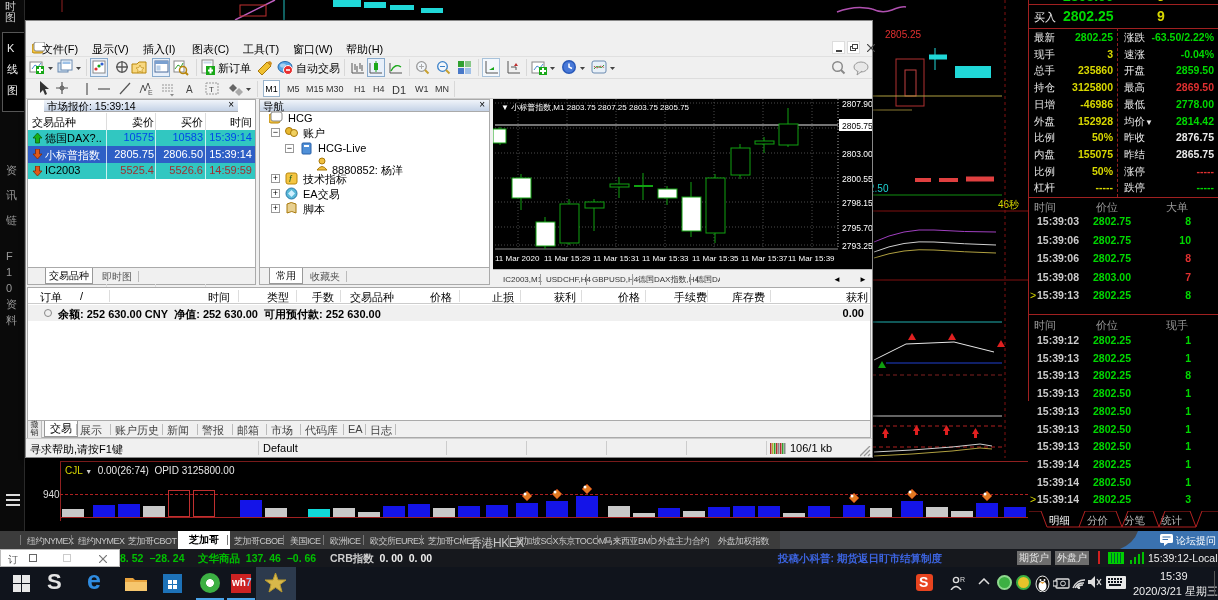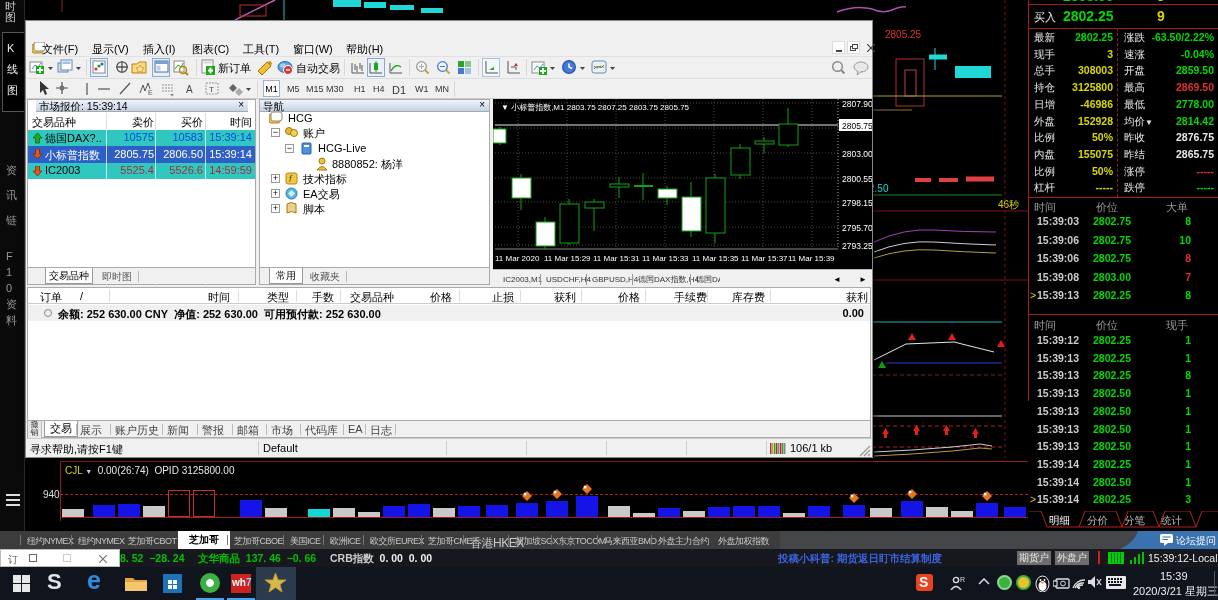--- a/index.html
+++ b/index.html
@@ -96,21 +96,21 @@
   <div class="abs" id="qtable" style="left:0;top:28px;width:190px;height:169px">
         <div class="abs txt" style="left:5px;top:3px;color:#e8e8e8">最新</div>
         <div class="abs txt" style="right:106px;top:3px;color:#00d800;font-weight:bold">2802.25</div>
         <div class="abs txt" style="left:95px;top:3px;color:#e8e8e8">涨跌</div>
         <div class="abs txt" style="right:5px;top:3px;color:#00d800;font-weight:bold">-63.50/2.22%</div>
         <div class="abs txt" style="left:5px;top:19.7px;color:#e8e8e8">现手</div>
         <div class="abs txt" style="right:106px;top:19.7px;color:#d8d800;font-weight:bold">3</div>
         <div class="abs txt" style="left:95px;top:19.7px;color:#e8e8e8">速涨</div>
         <div class="abs txt" style="right:5px;top:19.7px;color:#00d800;font-weight:bold">-0.04%</div>
         <div class="abs txt" style="left:5px;top:36.4px;color:#e8e8e8">总手</div>
-        <div class="abs txt" style="right:106px;top:36.4px;color:#d8d800;font-weight:bold">308003</div>
+        <div class="abs txt" style="right:106px;top:36.4px;color:#d8d800;font-weight:bold">235860</div>
         <div class="abs txt" style="left:95px;top:36.4px;color:#e8e8e8">开盘</div>
         <div class="abs txt" style="right:5px;top:36.4px;color:#00d800;font-weight:bold">2859.50</div>
         <div class="abs txt" style="left:5px;top:53.099999999999994px;color:#e8e8e8">持仓</div>
         <div class="abs txt" style="right:106px;top:53.099999999999994px;color:#d8d800;font-weight:bold">3125800</div>
         <div class="abs txt" style="left:95px;top:53.099999999999994px;color:#e8e8e8">最高</div>
         <div class="abs txt" style="right:5px;top:53.099999999999994px;color:#e03030;font-weight:bold">2869.50</div>
         <div class="abs txt" style="left:5px;top:69.8px;color:#e8e8e8">日增</div>
         <div class="abs txt" style="right:106px;top:69.8px;color:#d8d800;font-weight:bold">-46986</div>
         <div class="abs txt" style="left:95px;top:69.8px;color:#e8e8e8">最低</div>
         <div class="abs txt" style="right:5px;top:69.8px;color:#00d800;font-weight:bold">2778.00</div>
@@ -650,21 +650,21 @@
     <div class="abs txt" style="left:300px;top:5px;font-size:9px;color:#333">M30</div>
     <div class="abs txt" style="left:328px;top:5px;font-size:9px;color:#333">H1</div>
     <div class="abs txt" style="left:347px;top:5px;font-size:9px;color:#333">H4</div>
     <div class="abs txt" style="left:366px;top:5px;font-size:11px;color:#333">D1</div>
     <div class="abs txt" style="left:389px;top:5px;font-size:9px;color:#333">W1</div>
     <div class="abs txt" style="left:409px;top:5px;font-size:9px;color:#333">MN</div>
     <div class="abs" style="left:428px;top:2px;width:1px;height:16px;background:#d8d8d8"></div>
   </div>
 
   <div class="abs" id="mw" style="left:1px;top:78px;width:229px;height:186px;background:#fff;border:1px solid #aaa">
-    <div class="abs" style="left:8px;top:0;width:212px;height:12px;background:linear-gradient(180deg,#f0f4fa,#c4d2e6);border-bottom:1px solid #aaa">
+    <div class="abs" style="left:16px;top:0;width:194px;height:12px;background:linear-gradient(180deg,#f0f4fa,#c4d2e6);border-bottom:1px solid #aaa">
       <span class="abs txt" style="left:3px;top:0px;font-size:10.5px;color:#000">市场报价: 15:39:14</span>
       <span class="abs txt" style="right:4px;top:-1px;font-size:10px;color:#000">×</span>
     </div>
     <div class="abs" style="left:0;top:13px;width:227px;height:16px;font-size:11px;color:#000">
       <span class="abs txt" style="left:4px;top:2px">交易品种</span>
       <span class="abs txt" style="right:101px;top:2px">卖价</span>
       <span class="abs txt" style="right:52px;top:2px">买价</span>
       <span class="abs txt" style="right:3px;top:2px">时间</span>
       <div class="abs" style="left:78px;top:0;width:1px;height:186px;background:#ddd"></div>
       <div class="abs" style="left:127px;top:0;width:1px;height:186px;background:#ddd"></div>
@@ -735,21 +735,21 @@
           <div class="abs" style="left:25px;top:37px;width:9px;height:9px;border:1px solid #999;background:#fff;font-size:9px;line-height:7px;text-align:center">−</div>
           <svg class="abs" style="left:40px;top:35px" width="14" height="14">
             <rect x="2" y="1" width="9" height="11" rx="1" fill="#5090d8" stroke="#2860a8"></rect>
             <rect x="4" y="3" width="5" height="2" fill="#fff"></rect>
           </svg>
           <div class="abs txt" style="left:58px;top:35px">HCG-Live</div>
           <svg class="abs" style="left:56px;top:50px" width="14" height="14">
             <circle cx="6" cy="4" r="3" fill="#f0c040" stroke="#a8780a"></circle>
             <path d="M1,13 q5,-7 10,0 z" fill="#f0c040" stroke="#a8780a"></path>
           </svg>
-          <div class="abs txt" style="left:72px;top:50px">8880852: 杨洋</div>
+          <div class="abs txt" style="left:72px;top:56px">8880852: 杨洋</div>
           <div class="abs" style="left:11px;top:67px;width:9px;height:9px;border:1px solid #999;background:#fff;font-size:9px;line-height:7px;text-align:center">+</div>
           <svg class="abs" style="left:25px;top:65px" width="14" height="14">
             <rect x="1" y="1" width="11" height="11" rx="2" fill="#f4c542" stroke="#b8860b"></rect>
             <text x="4" y="10" font-size="9" fill="#206020" font-style="italic">f</text>
           </svg>
           <div class="abs txt" style="left:43px;top:65px">技术指标</div>
           <div class="abs" style="left:11px;top:82px;width:9px;height:9px;border:1px solid #999;background:#fff;font-size:9px;line-height:7px;text-align:center">+</div>
           <svg class="abs" style="left:25px;top:80px" width="14" height="14">
             <circle cx="6.5" cy="6.5" r="5.5" fill="#58b8d8" stroke="#2878a8"></circle>
             <path d="M3,6.5 L6.5,3 L10,6.5 L6.5,10 z" fill="#d0f0ff"></path>

